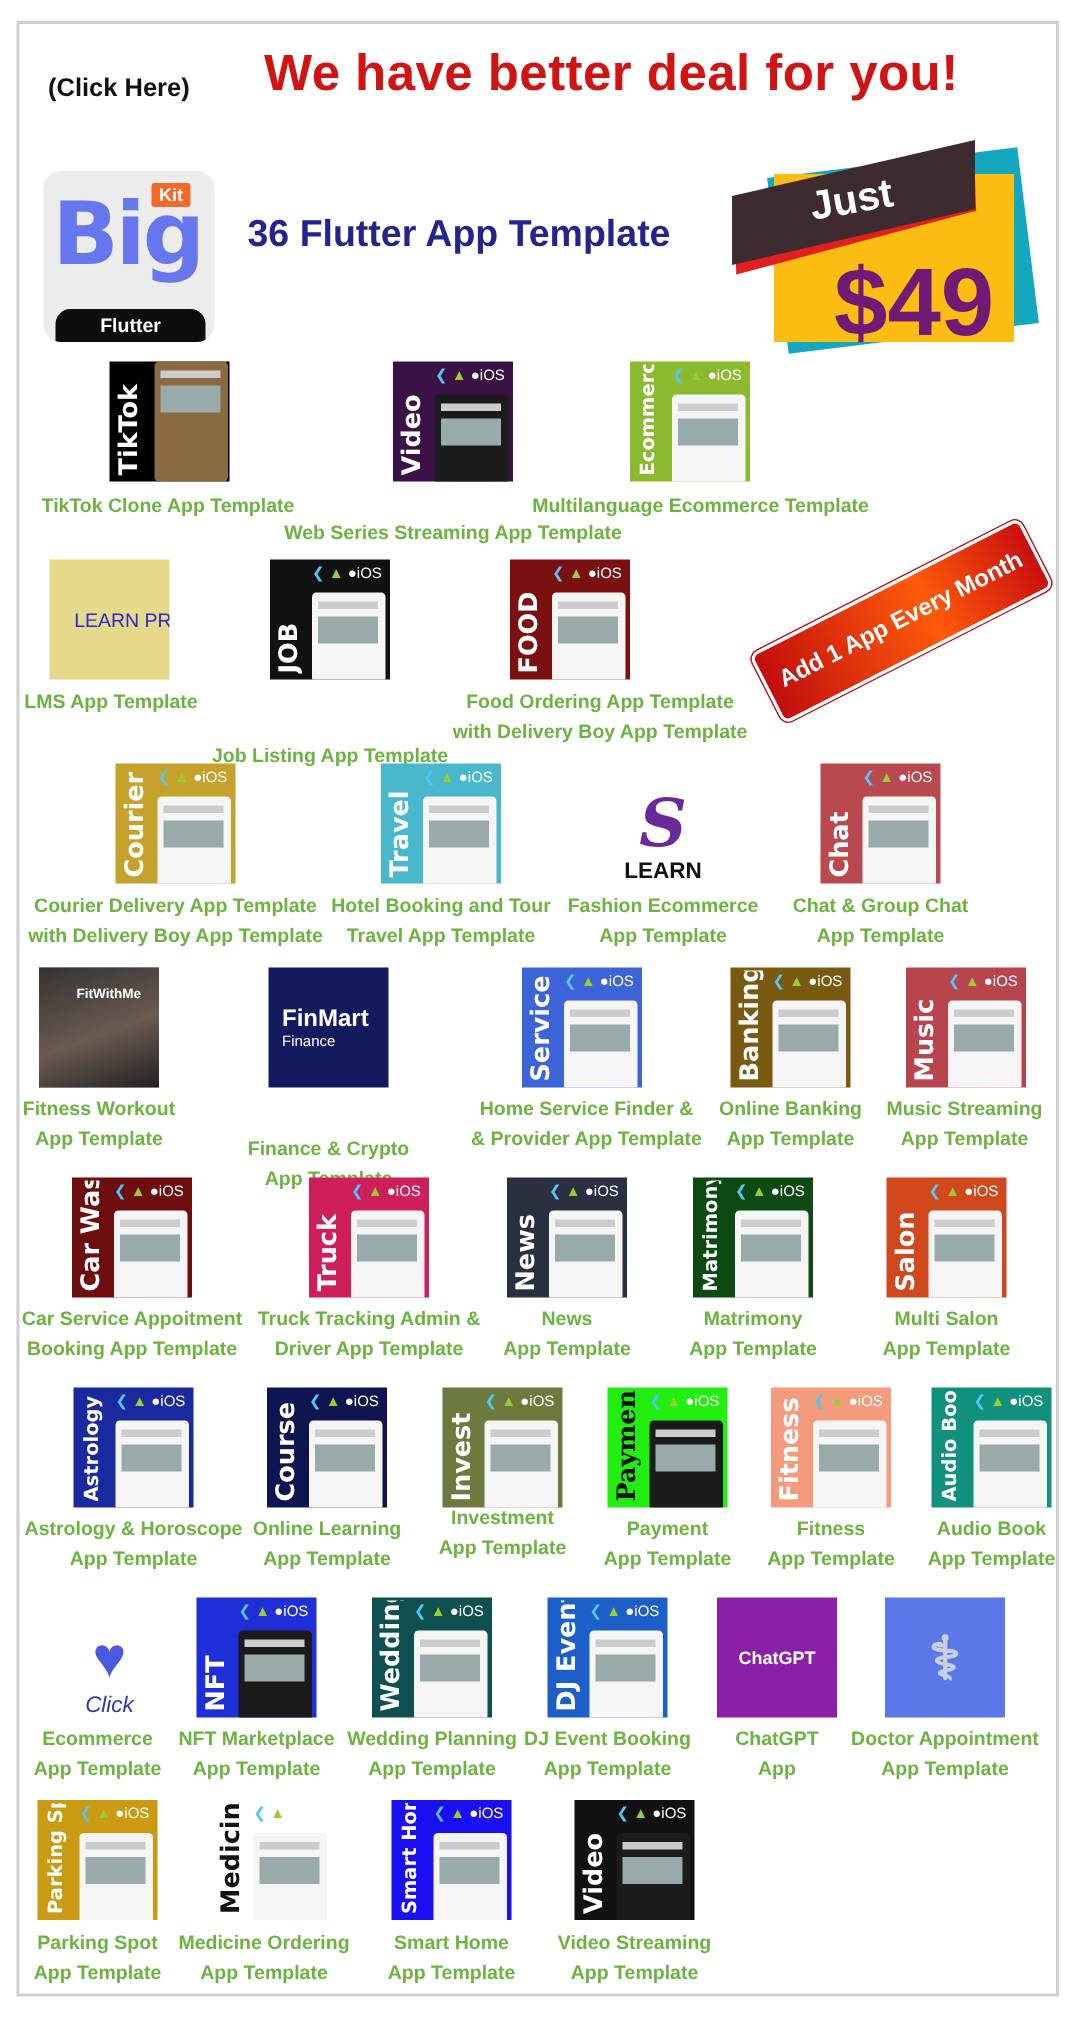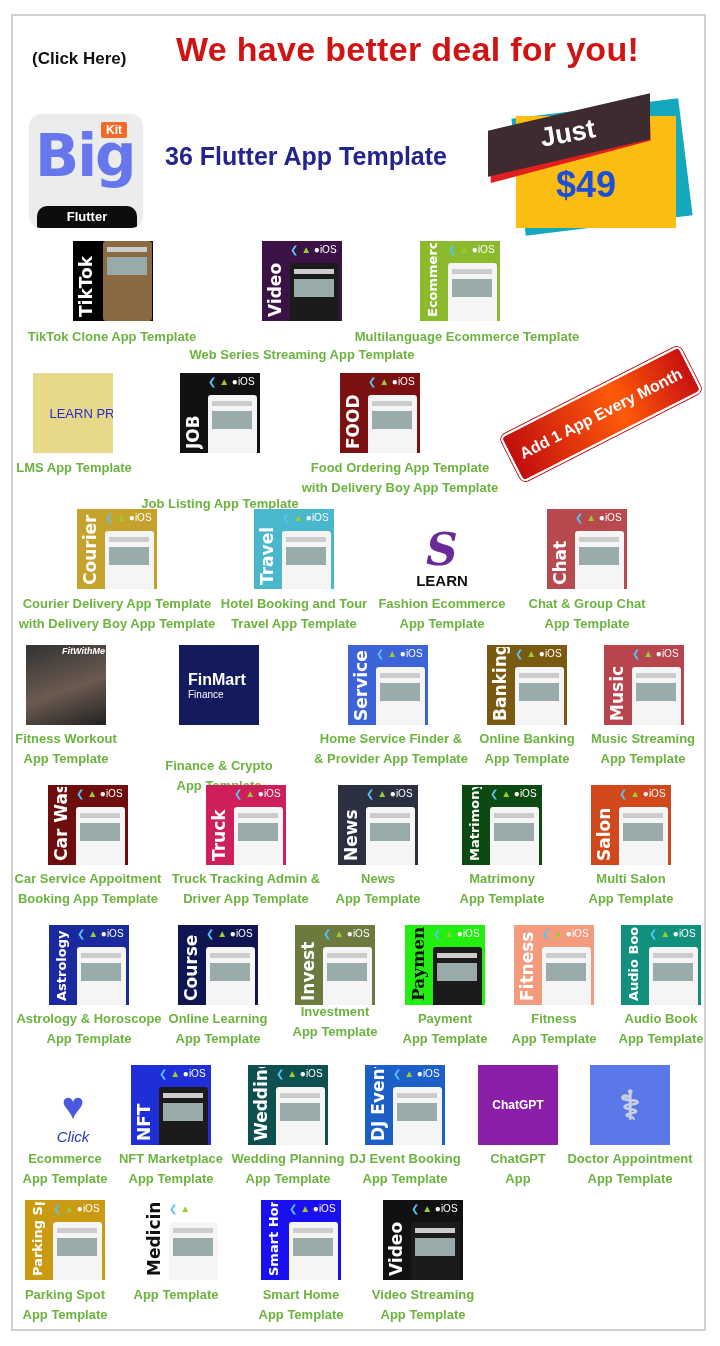--- a/index.html
+++ b/index.html
@@ -11,21 +11,21 @@
   .logo .big{position:absolute;left:6px;top:8px;font-size:58px;font-weight:bold;color:#6677ee;font-family:"DejaVu Sans",sans-serif;letter-spacing:-2px;}
   .logo .kit{position:absolute;left:72px;top:8px;background:#f26a2a;color:#fff;font-size:12px;font-weight:bold;padding:1px 5px;border-radius:2px;}
   .logo .flut{position:absolute;left:8px;bottom:0;width:100px;height:22px;background:#0d0d0d;border-radius:10px 10px 0 0;color:#fff;font-size:13px;font-weight:bold;text-align:center;line-height:22px;}
   .subtitle{position:absolute;left:165px;top:142px;font-size:25px;font-weight:bold;color:#24248f;white-space:nowrap;}
   .price-badge{position:absolute;left:488px;top:96px;width:220px;height:140px;}
   .pb-teal{position:absolute;left:30px;top:12px;width:168px;height:118px;background:#13a8bd;transform:rotate(-7deg);}
   .pb-yellow{position:absolute;left:28px;top:20px;width:160px;height:112px;background:#fbbd12;}
   .pb-red{position:absolute;left:2px;top:20px;width:160px;height:46px;background:#e21f1f;transform:skewY(-13deg) rotate(-2deg);}
   .pb-dark{position:absolute;left:0;top:16px;width:162px;height:46px;background:#3d2b2f;transform:skewY(-13deg);}
   .pb-just{position:absolute;left:52px;top:22px;color:#fff;font-size:27px;font-weight:bold;transform:rotate(-10deg);}
-  .pb-price{position:absolute;left:68px;top:68px;color:#1d4ed8;font-size:36px;font-weight:bold;}
+  .pb-price{position:absolute;left:68px;top:68px;color:#701a75;font-size:64px;font-weight:bold;}
   .ribbon{position:absolute;left:500px;top:388px;width:198px;height:48px;background:linear-gradient(90deg,#c20e0e,#ff5a0a 60%,#c91010);border:2px solid #fff;box-shadow:0 0 0 1px #c21010;transform:rotate(-27deg);color:#fff;font-weight:bold;font-size:16px;text-align:center;line-height:48px;border-radius:6px;white-space:nowrap;}
   .tile{position:absolute;}
   .thumb{position:absolute;width:80px;height:80px;overflow:hidden;}
   .thumb .vt{position:absolute;left:0;bottom:4px;width:26px;height:74px;writing-mode:vertical-rl;transform:rotate(180deg);color:#fff;font-weight:bold;font-size:17px;font-family:"DejaVu Sans",sans-serif;text-align:left;white-space:nowrap;overflow:hidden;line-height:26px;}
   .thumb .phone{position:absolute;left:28px;top:22px;width:49px;height:60px;background:#f5f5f5;border-radius:3px;}
   .thumb .phone::before{content:"";position:absolute;left:4px;top:6px;width:40px;height:5px;background:#ccc;}
   .thumb .phone::after{content:"";position:absolute;left:4px;top:16px;width:40px;height:18px;background:#9aa;}
   .thumb .icons{position:absolute;left:28px;top:3px;font-size:10px;color:#fff;white-space:nowrap;}
   .thumb .center{position:absolute;left:0;top:0;width:100%;height:100%;display:flex;align-items:center;justify-content:center;text-align:center;font-weight:bold;}
   .cap{position:absolute;color:#6cb33f;font-size:13px;font-weight:bold;text-align:center;white-space:nowrap;line-height:20px;font-family:"Liberation Sans",sans-serif;}
@@ -157,21 +157,21 @@
         <div class="icons"><span style="color:#54c5f8">❮</span> <span style="color:#9acd32">▲</span> <span>●iOS</span></div>
         <div class="phone"></div>
       </div>
       <div class="cap" style="top: 594px; left: 467px; width: 240px;">
         <div>Chat &amp; Group Chat</div>
         <div>App Template</div>
       </div>
     </div>
     <div class="tile">
       <div class="thumb" style="left: 26px; top: 645px; background: rgb(42, 42, 42);">
-        <div class="center" style="color: rgb(255, 255, 255); font-size: 9px; align-items: flex-start; justify-content: flex-end; padding: 1px; font-style: italic; background: linear-gradient(160deg, rgb(51, 51, 51), rgb(107, 90, 80) 55%, rgb(34, 34, 34)); box-sizing: border-box;">FitWithMe</div>
+        <div class="center" style="color: rgb(255, 255, 255); font-size: 9px; align-items: flex-start; justify-content: flex-end; padding: 12px; background: linear-gradient(160deg, rgb(51, 51, 51), rgb(107, 90, 80) 55%, rgb(34, 34, 34)); box-sizing: border-box;">FitWithMe</div>
       </div>
       <div class="cap" style="top: 729px; left: -54px; width: 240px;">
         <div>Fitness Workout</div>
         <div>App Template</div>
       </div>
     </div>
     <div class="tile">
       <div class="thumb" style="left: 179px; top: 645px; background: rgb(20, 26, 94);">
         <div class="center" style="color: rgb(255, 255, 255); font-size: 16px; flex-direction: column; align-items: flex-start; padding: 0px 9px; box-sizing: border-box;">
           <span>FinMart</span>
@@ -413,20 +413,21 @@
         <div>App Template</div>
       </div>
     </div>
     <div class="tile">
       <div class="thumb" style="left: 141px; top: 1200px; background: rgb(255, 255, 255);">
         <div class="vt" style="color: rgb(17, 17, 17);">Medicine</div>
         <div class="icons"><span style="color:#54c5f8">❮</span> <span style="color:#9acd32">▲</span> <span>●iOS</span></div>
         <div class="phone"></div>
       </div>
       <div class="cap" style="top: 1285px; left: 56px; width: 240px;">
+        <div>Medicine Ordering</div>
         <div>App Template</div>
       </div>
     </div>
     <div class="tile">
       <div class="thumb" style="left: 261px; top: 1200px; background: rgb(26, 15, 240);">
         <div class="vt" style="font-size: 13px;">Smart Home</div>
         <div class="icons"><span style="color:#54c5f8">❮</span> <span style="color:#9acd32">▲</span> <span>●iOS</span></div>
         <div class="phone"></div>
       </div>
       <div class="cap" style="top: 1285px; left: 181px; width: 240px;">

